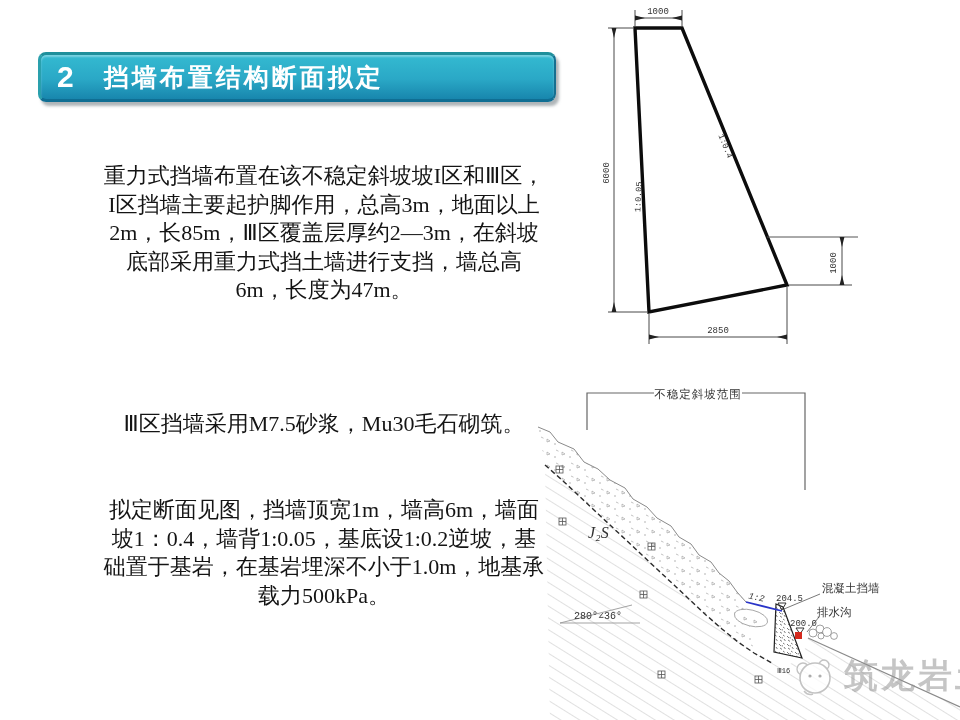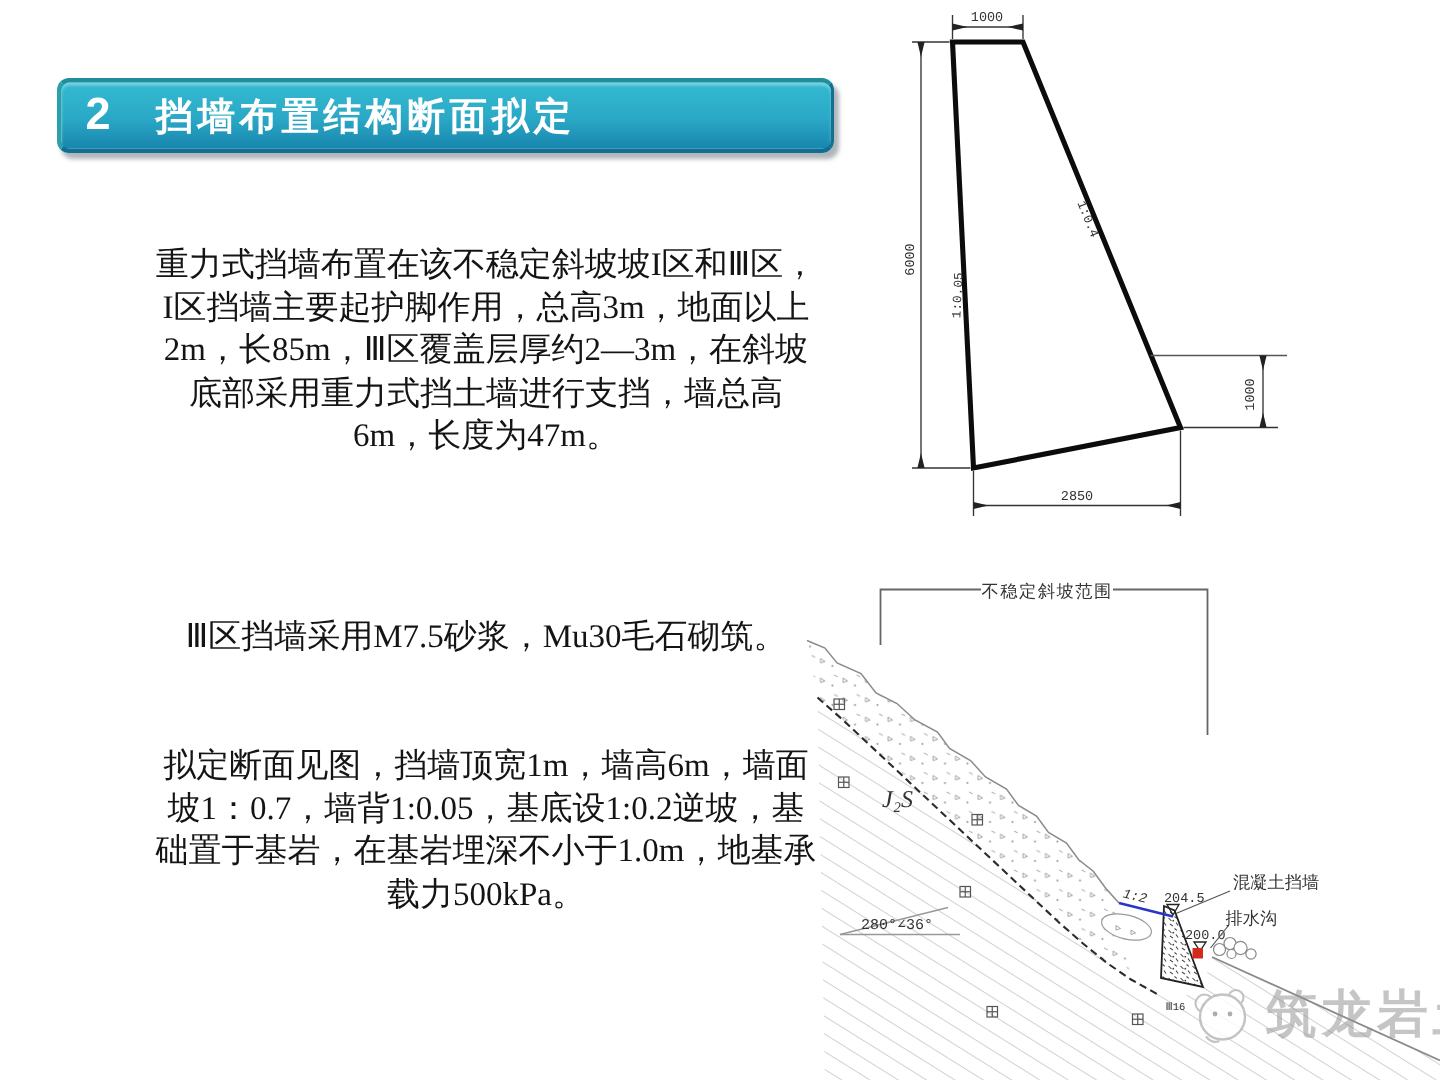--- a/index.html
+++ b/index.html
@@ -55,21 +55,21 @@
 </head>
 <body>
 
 <div class="banner">
   <span class="num">2</span>
   <span class="ttl">挡墙布置结构断面拟定</span>
 </div>
 
 <p id="p1" class="para">重力式挡墙布置在该不稳定斜坡坡I区和Ⅲ区，I区挡墙主要起护脚作用，总高3m，地面以上2m，长85m，Ⅲ区覆盖层厚约2—3m，在斜坡底部采用重力式挡土墙进行支挡，墙总高6m，长度为47m。</p>
 <p id="p2" class="para">Ⅲ区挡墙采用M7.5砂浆，Mu30毛石砌筑。</p>
-<p id="p3" class="para">拟定断面见图，挡墙顶宽1m，墙高6m，墙面坡1：0.7，墙背1:0.05，基底设1:0.2逆坡，基础置于基岩，在基岩埋深不小于1.0m，地基承载力500kPa。</p>
+<p id="p3" class="para">拟定断面见图，挡墙顶宽1m，墙高6m，墙面坡1：0.4，墙背1:0.05，基底设1:0.2逆坡，基础置于基岩，在基岩埋深不小于1.0m，地基承载力500kPa。</p>
 
 <svg id="sectionSvg" class="drawing" width="380" height="355" viewBox="0 0 380 355">
   <defs>
     <marker id="arr" markerWidth="12" markerHeight="8" refX="10" refY="3" orient="auto-start-reverse" markerUnits="userSpaceOnUse">
       <path d="M0,3 L10,0.6 L10,5.4 Z" fill="#222"></path>
     </marker>
   </defs>
 
   <polygon points="55,28 102,28 207,285 69,312" fill="#ffffff" stroke="#0c0c0c" stroke-width="3.4"></polygon>
 

